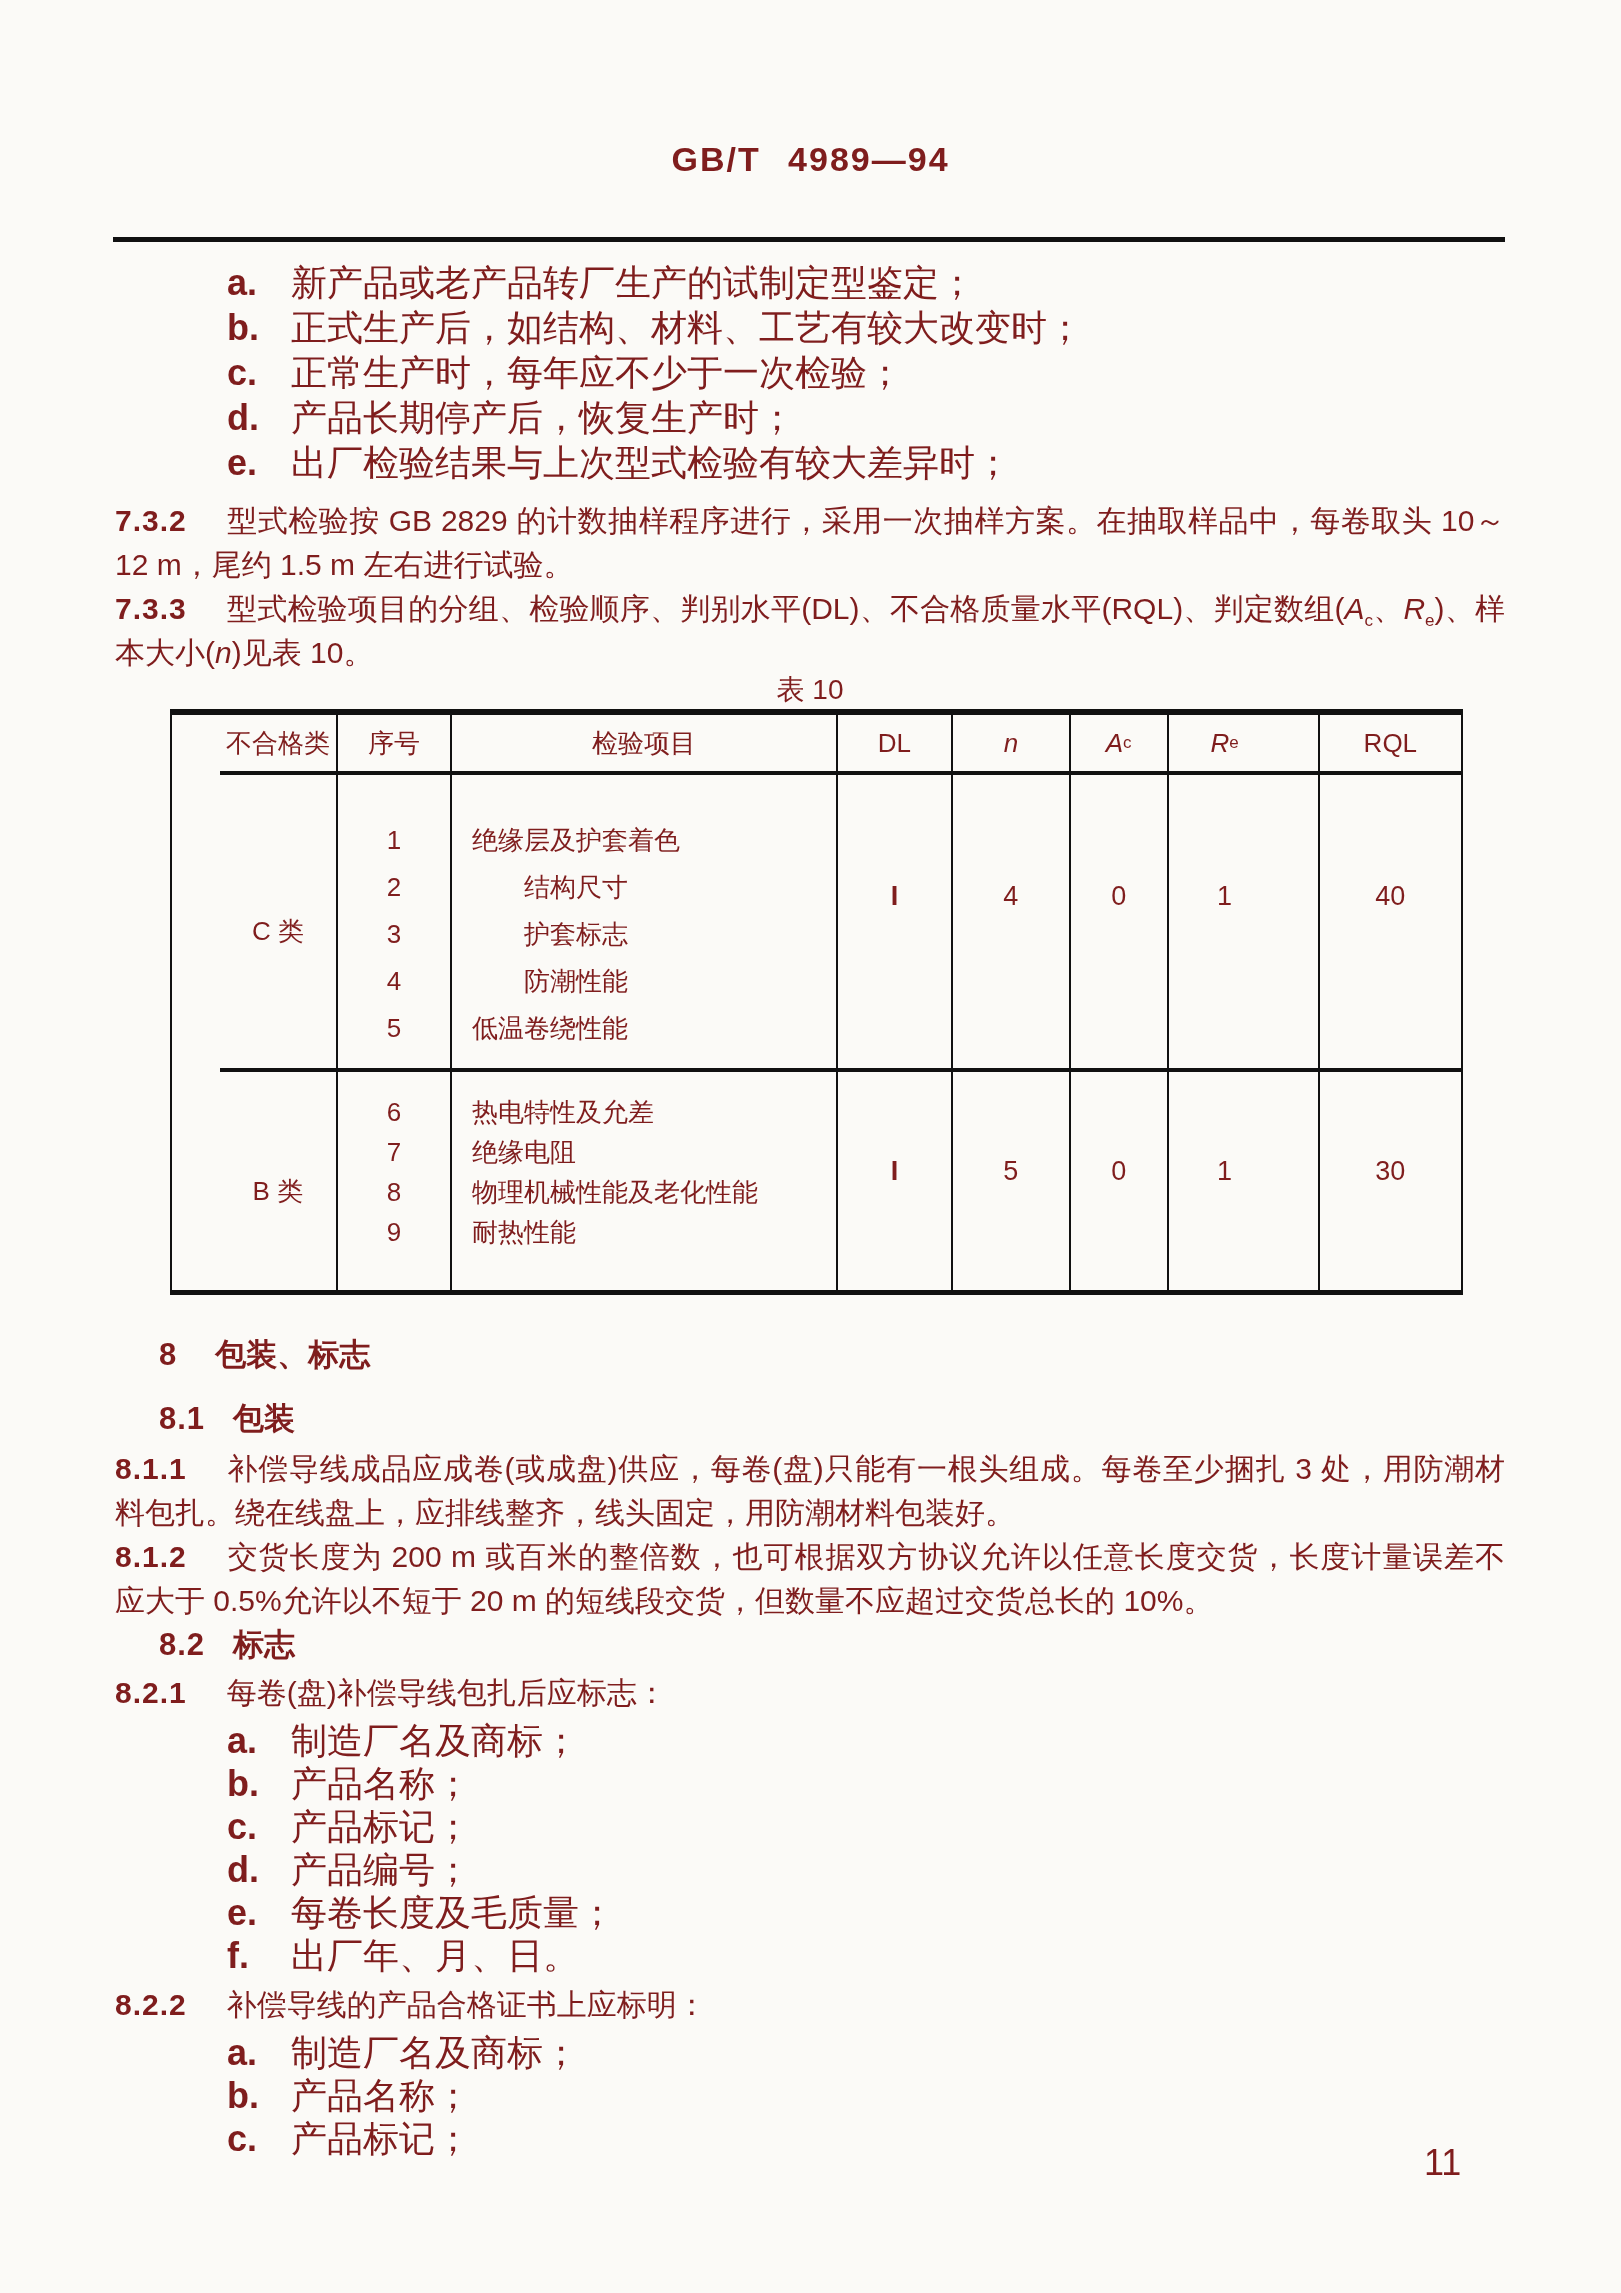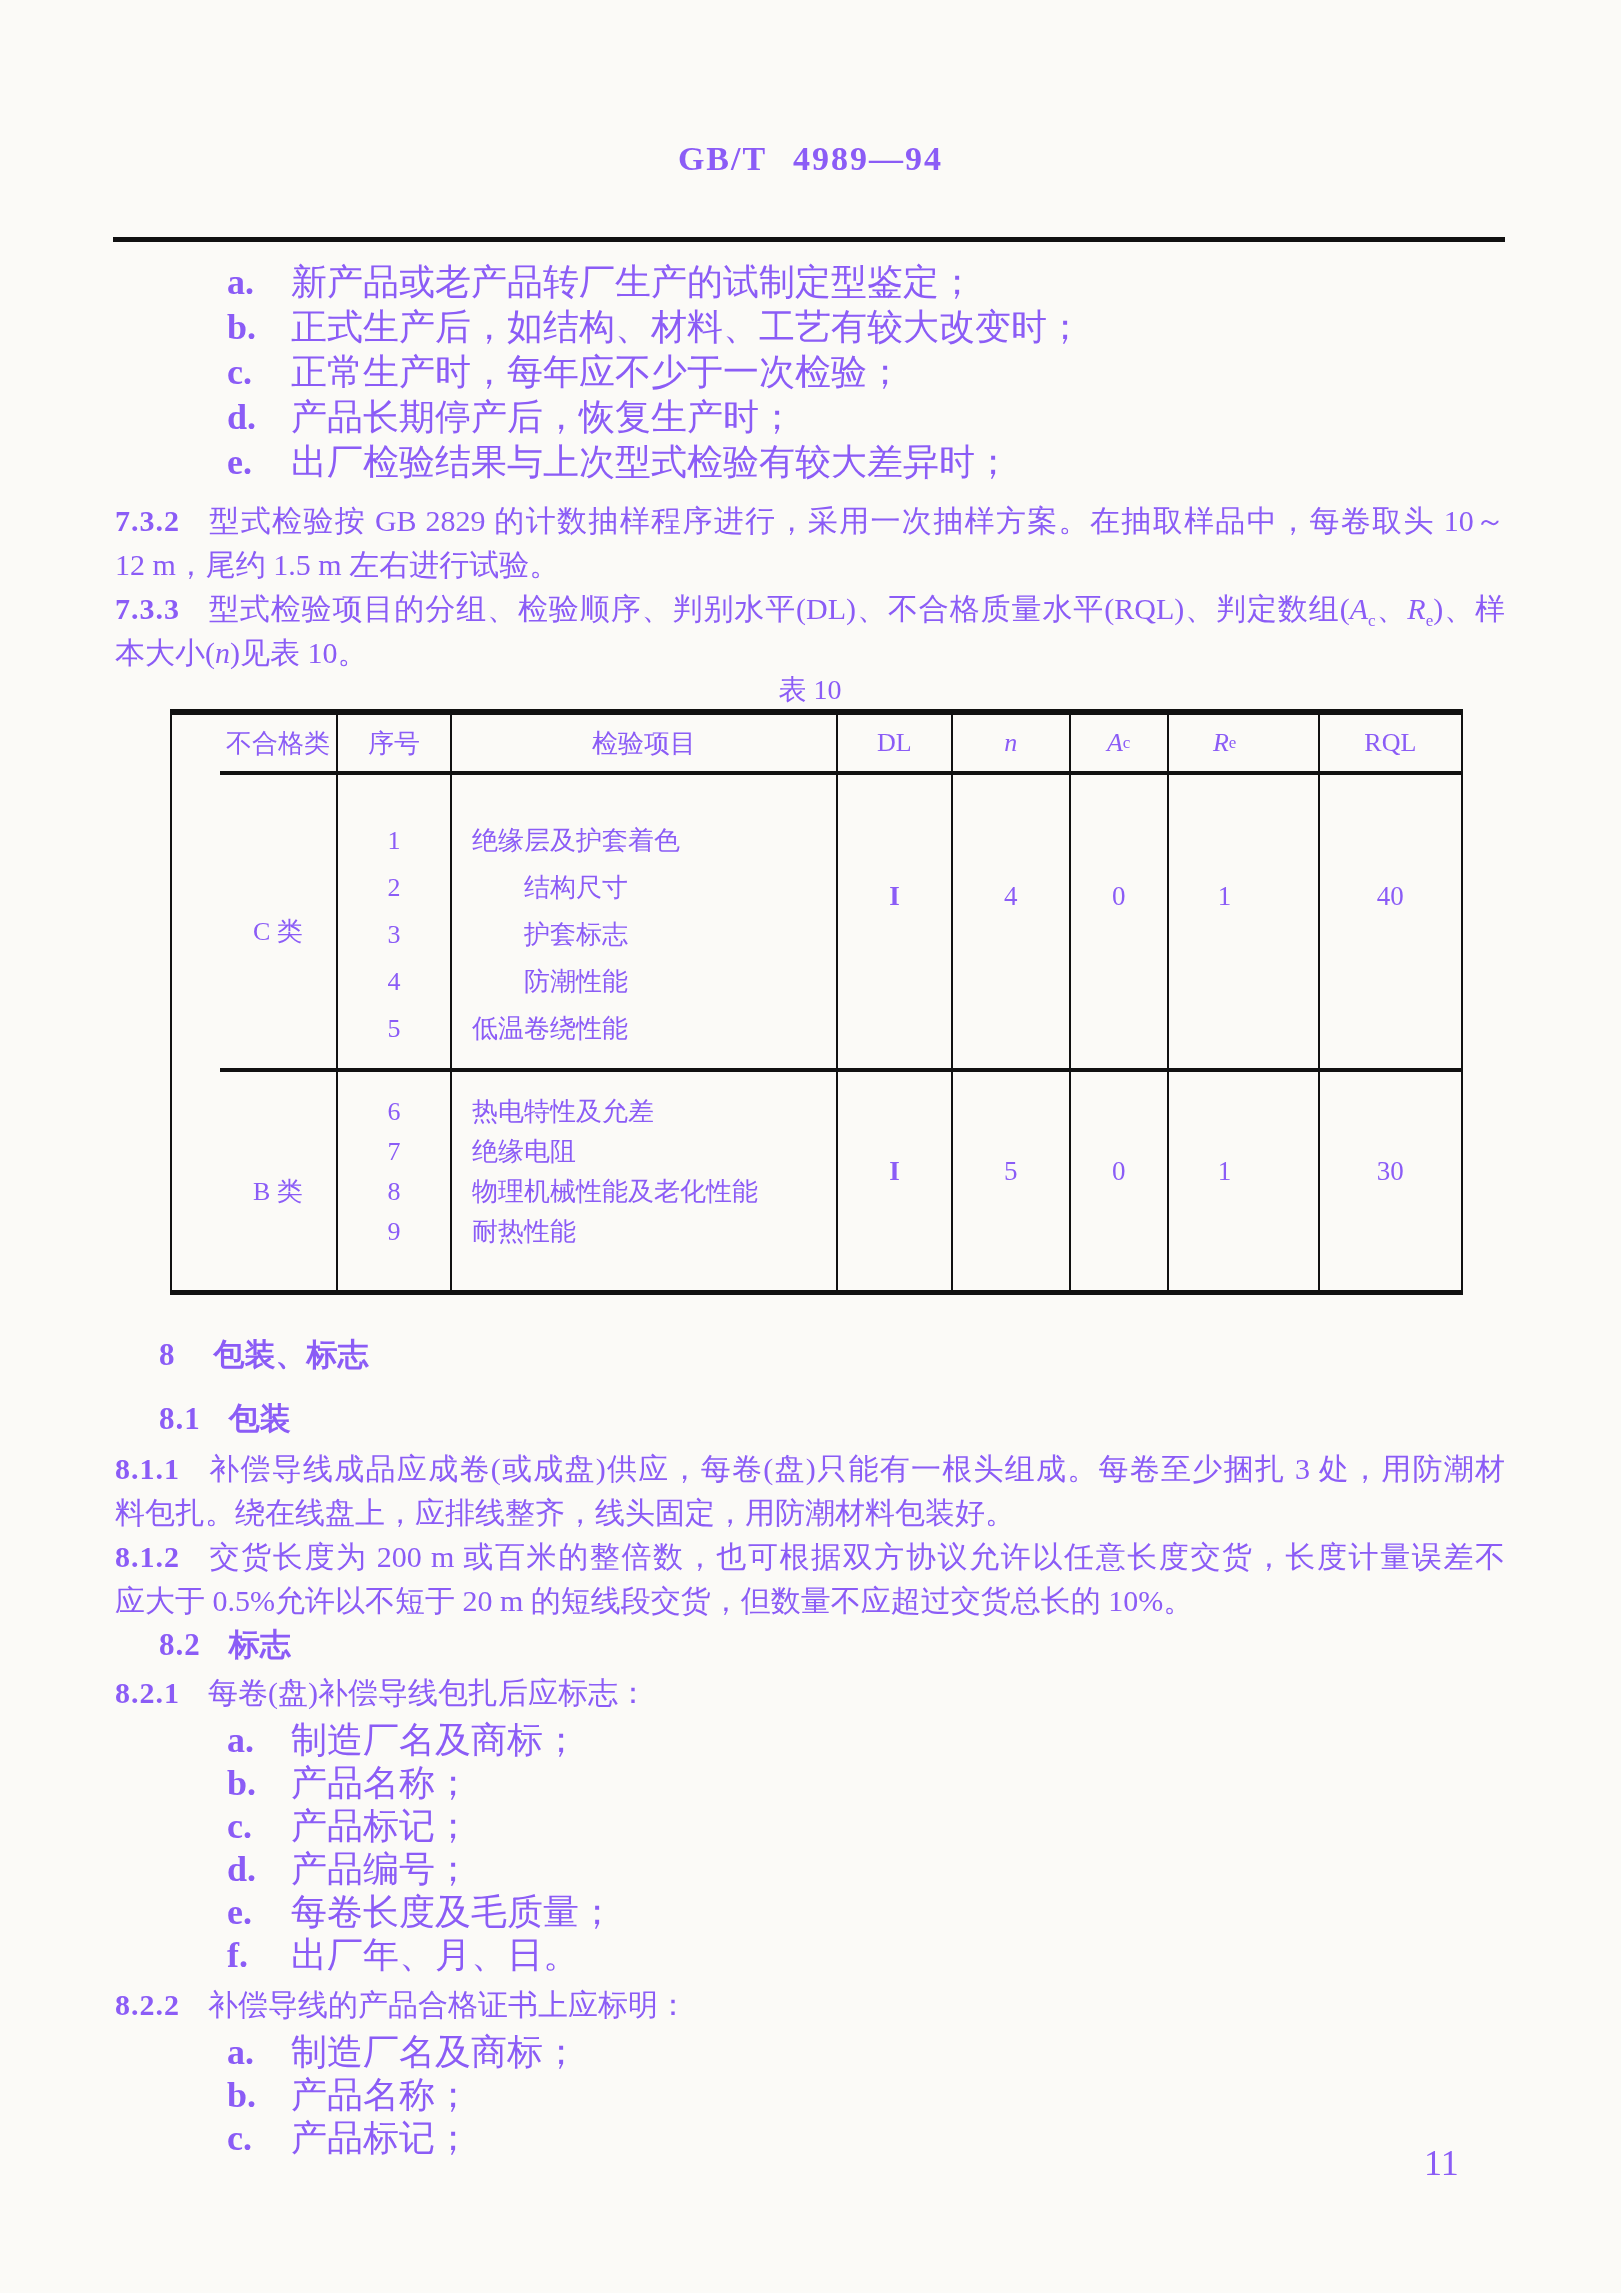--- a/index.html
+++ b/index.html
@@ -1,22 +1,22 @@
 <!DOCTYPE html>
 <html><head>
 <meta charset="utf-8">
 <style>
   html,body { margin:0; padding:0; background:#d9d9d9; }
   .page {
     position:relative;
     width:1621px; height:2293px;
     margin:0 auto;
     background:#fbfaf7;
-    color:#8b5cf6;
-    font-family:Liberation Serif, serif;
+    color:#7f1d1d;
+    font-family:Liberation Sans, sans-serif;
     overflow:hidden;
   }
   .doc-title {
     position:absolute; top:140px; left:0; right:0;
     text-align:center;
     font-size:34px; font-weight:bold;
     letter-spacing:2px; word-spacing:16px;
   }
   .top-rule {
     position:absolute; top:237px; left:113px;
@@ -27,21 +27,21 @@
   
   .list { margin:18px 0 0 112px; }
   .list .li { height:45px; line-height:45px; font-size:36px; white-space:nowrap; }
   .list .li.h43 { height:43px; line-height:43px; }
   .llabel { display:inline-block; width:64px; font-weight:bold; }
 
   
   .para { font-size:30px; }
   .para .ln { line-height:44px; text-align:justify; }
   .para .ln.stretch { text-align-last:justify; }
-  .pnum { font-weight:bold; margin-right:28px; letter-spacing:1px; }
+  .pnum { font-weight:bold; margin-right:40px; letter-spacing:1px; }
 
   .tbl-caption { margin-top:0; line-height:30px; text-align:center; font-size:28px; }
 
   
   .tbl {
     margin:4px 0 0 55px;
     width:1293px;
     border-left:2px solid #111; border-right:2px solid #111;
     border-top:6px solid #111; border-bottom:5px solid #111;
     box-sizing:border-box;

